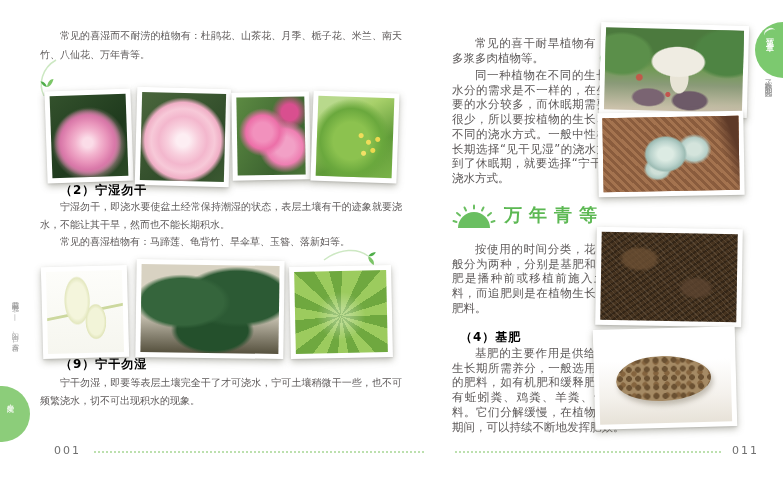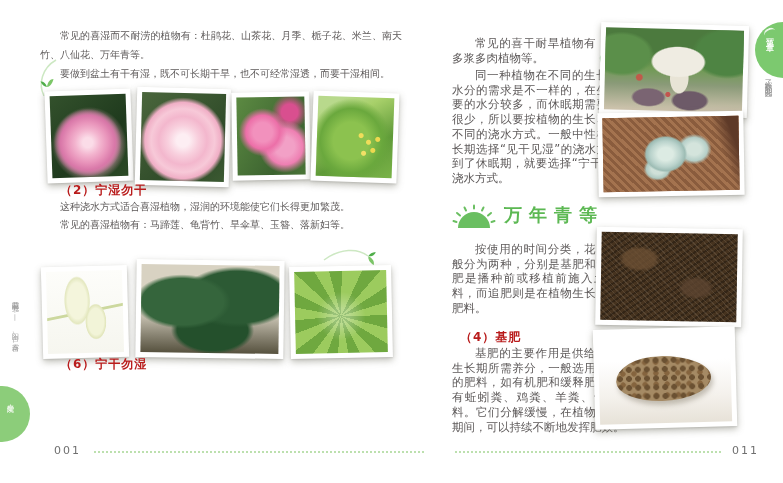--- a/index.html
+++ b/index.html
@@ -12,21 +12,21 @@
   .l-col{left:40px;width:362px;font-size:10px;line-height:17.5px;}
   #l-intro{top:26px;line-height:19px;}
   #l-s2-paras{top:198px;}
   #l-s3-paras{top:374px;}
   .r-col{left:452px;width:192px;font-size:11.5px;line-height:14.7px;}
   #r-intro1{top:36px;}
   #r-intro2{top:68px;}
   #r-fert-p1{top:242px;}
   #r-fert-p2{top:346px;}
 
-  .g-head{position:absolute;color:#b91c1c;font-weight:bold;font-size:12px;letter-spacing:1px;margin:0;}
+  .g-head{position:absolute;color:#000000;font-weight:bold;font-size:12px;letter-spacing:1px;margin:0;}
   #l-s2-head{left:60px;top:182px;}
   #l-s3-head{left:60px;top:356px;}
   #r-sub1-head{left:460px;top:329px;}
   #fert-title{position:absolute;left:504px;top:203px;font-size:18px;font-weight:bold;
               color:#5cb853;letter-spacing:7px;margin:0;}
 
   
   .polaroid{position:absolute;background:#fff;padding:5px;box-sizing:border-box;
             box-shadow:0 3px 7px rgba(110,110,95,.45),0 1px 2px rgba(0,0,0,.12);}
   .polaroid .ph{width:100%;height:100%;}
@@ -138,21 +138,20 @@
 </style>
 </head>
 <body>
 
 <div class="stage">
 
   <div>
 
     <div class="para l-col" id="l-intro">
       <p>常见的喜湿而不耐涝的植物有：杜鹃花、山茶花、月季、栀子花、米兰、南天竹、八仙花、万年青等。</p>
-      <p>要做到盆土有干有湿，既不可长期干旱，也不可经常湿透，而要干湿相间。</p>
     </div>
 
     <svg class="deco" style="left:34px;top:58px;" width="26" height="40" viewBox="0 0 26 40">
       <path d="M22 2 C8 10 4 26 10 38" fill="none" stroke="#cde8c3" stroke-width="1.5"></path>
     </svg>
     <svg class="deco" style="left:40px;top:76px;" width="14" height="12" viewBox="0 0 14 12">
       <path d="M7 11 C6 7 3 5 0.5 5.5 C2 9 4.5 10.6 7 11 Z" fill="#4fae4a"></path>
       <path d="M7 11 C7.5 6 10 3 13.5 3 C12.5 7.5 10 10.4 7 11 Z" fill="#7cc668"></path>
     </svg>
 
@@ -164,21 +163,21 @@
     </div>
     <div class="polaroid" id="ph3">
       <div class="ph img-azalea"></div>
     </div>
     <div class="polaroid" id="ph4">
       <div class="ph img-milan"></div>
     </div>
 
     <h3 class="g-head" id="l-s2-head">（2）宁湿勿干</h3>
     <div class="para l-col" id="l-s2-paras">
-      <p>这种浇水方式适合喜湿植物，湿润的环境能使它们长得更加繁茂。</p>
+      <p>宁湿勿干，即浇水要使盆土经常保持潮湿的状态，表层土壤有干的迹象就要浇水，不能让其干旱，然而也不能长期积水。</p>
       <p>常见的喜湿植物有：马蹄莲、龟背竹、旱伞草、玉簪、落新妇等。</p>
     </div>
 
     <svg class="deco" style="left:322px;top:246px;" width="48" height="18" viewBox="0 0 48 18">
       <path d="M2 14 C18 2 36 2 46 10" fill="none" stroke="#cde8c3" stroke-width="1.5"></path>
     </svg>
     <svg class="deco" style="left:366px;top:252px;transform:rotate(110deg);" width="14" height="12" viewBox="0 0 14 12">
       <path d="M7 11 C6 7 3 5 0.5 5.5 C2 9 4.5 10.6 7 11 Z" fill="#4fae4a"></path>
       <path d="M7 11 C7.5 6 10 3 13.5 3 C12.5 7.5 10 10.4 7 11 Z" fill="#7cc668"></path>
     </svg>
@@ -186,22 +185,23 @@
     <div class="polaroid" id="ph5">
       <div class="ph img-calla"></div>
     </div>
     <div class="polaroid" id="ph6">
       <div class="ph img-monstera"></div>
     </div>
     <div class="polaroid" id="ph7">
       <div class="ph img-hosta"></div>
     </div>
 
-    <h3 class="g-head" id="l-s3-head">（6）宁干勿湿</h3>
+    <h3 class="g-head" id="l-s3-head">（9）宁干勿湿</h3>
     <div class="para l-col" id="l-s3-paras">
+      <p>宁干勿湿，即要等表层土壤完全干了才可浇水，宁可土壤稍微干一些，也不可频繁浇水，切不可出现积水的现象。</p>
     </div>
 
     <span class="pagenum" id="pn-left">001</span>
     <div class="dotline" id="dl-left"></div>
 
     <div class="spine-l">
       <span class="vtext">花园时光</span>
       <span class="vtext">——</span>
       <span class="vtext">阳台、露台、</span>
     </div>

